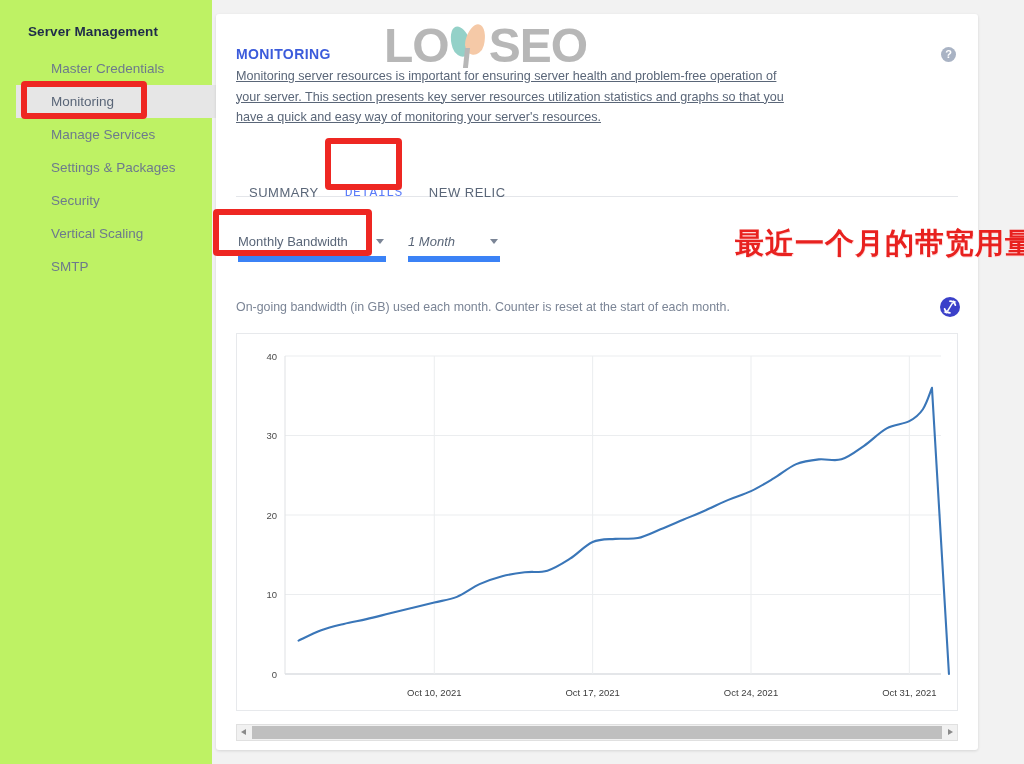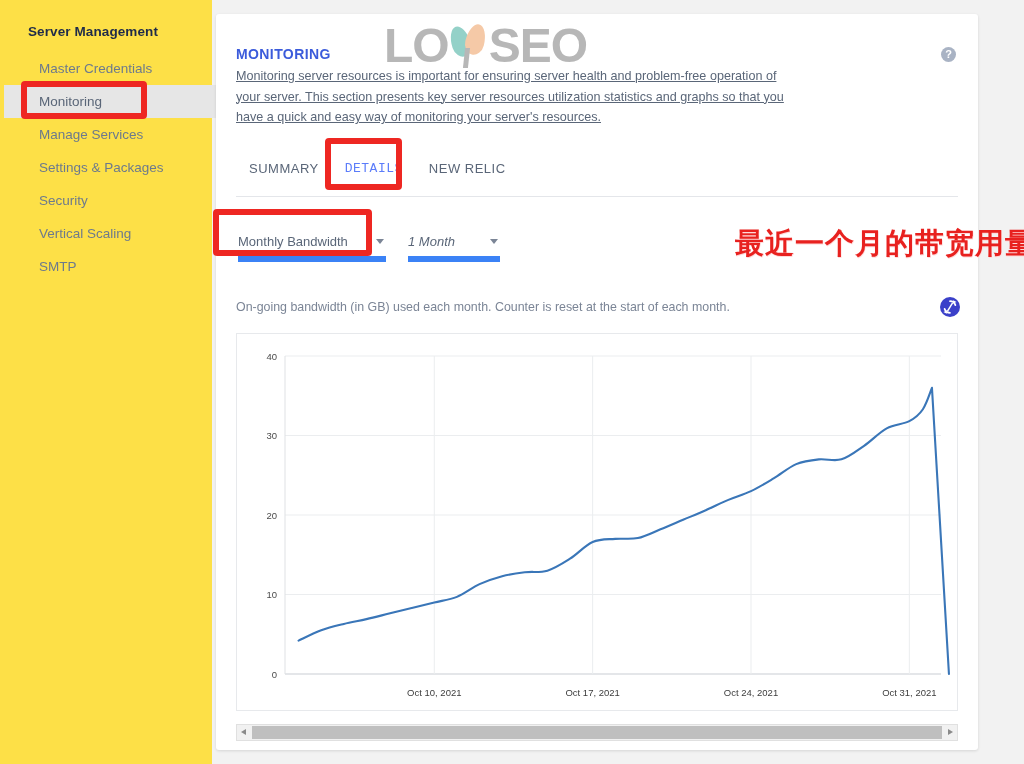--- a/index.html
+++ b/index.html
@@ -14,34 +14,34 @@
     overflow: hidden;
     position: relative;
   }
 
   
   #sidebar {
     position: absolute;
     left: 0; top: 0;
     width: 212px;
     height: 764px;
-    background: #fde047;
+    background: #bef264;
     box-sizing: border-box;
   }
   #sidebar-title {
     position: absolute;
     left: 28px; top: 24px;
     font-size: 13.5px;
     font-weight: bold;
     color: #1f2b49;
     letter-spacing: 0.1px;
   }
   .nav-list {
     position: absolute;
-    left: 4px; top: 52px;
+    left: 16px; top: 52px;
     width: 212px;
   }
   .nav-item {
     height: 33px;
     line-height: 33px;
     padding-left: 35px;
     font-size: 13.5px;
     color: #6d7a8c;
     box-sizing: border-box;
     cursor: pointer;
@@ -155,20 +155,21 @@
     display: flex;
     align-items: flex-start;
   }
   .tab {
     font-size: 13px;
     color: #5a6678;
     letter-spacing: 0.5px;
     padding: 7px 13px 0 13px;
     cursor: pointer;
     white-space: nowrap;
+    margin-top: 24px;
   }
   .tab.active {
     color: #5b7cfa;
     font-family: Liberation Mono, monospace;
   }
 
   
   #select-row {
     position: absolute;
     left: 22px; top: 206px;

